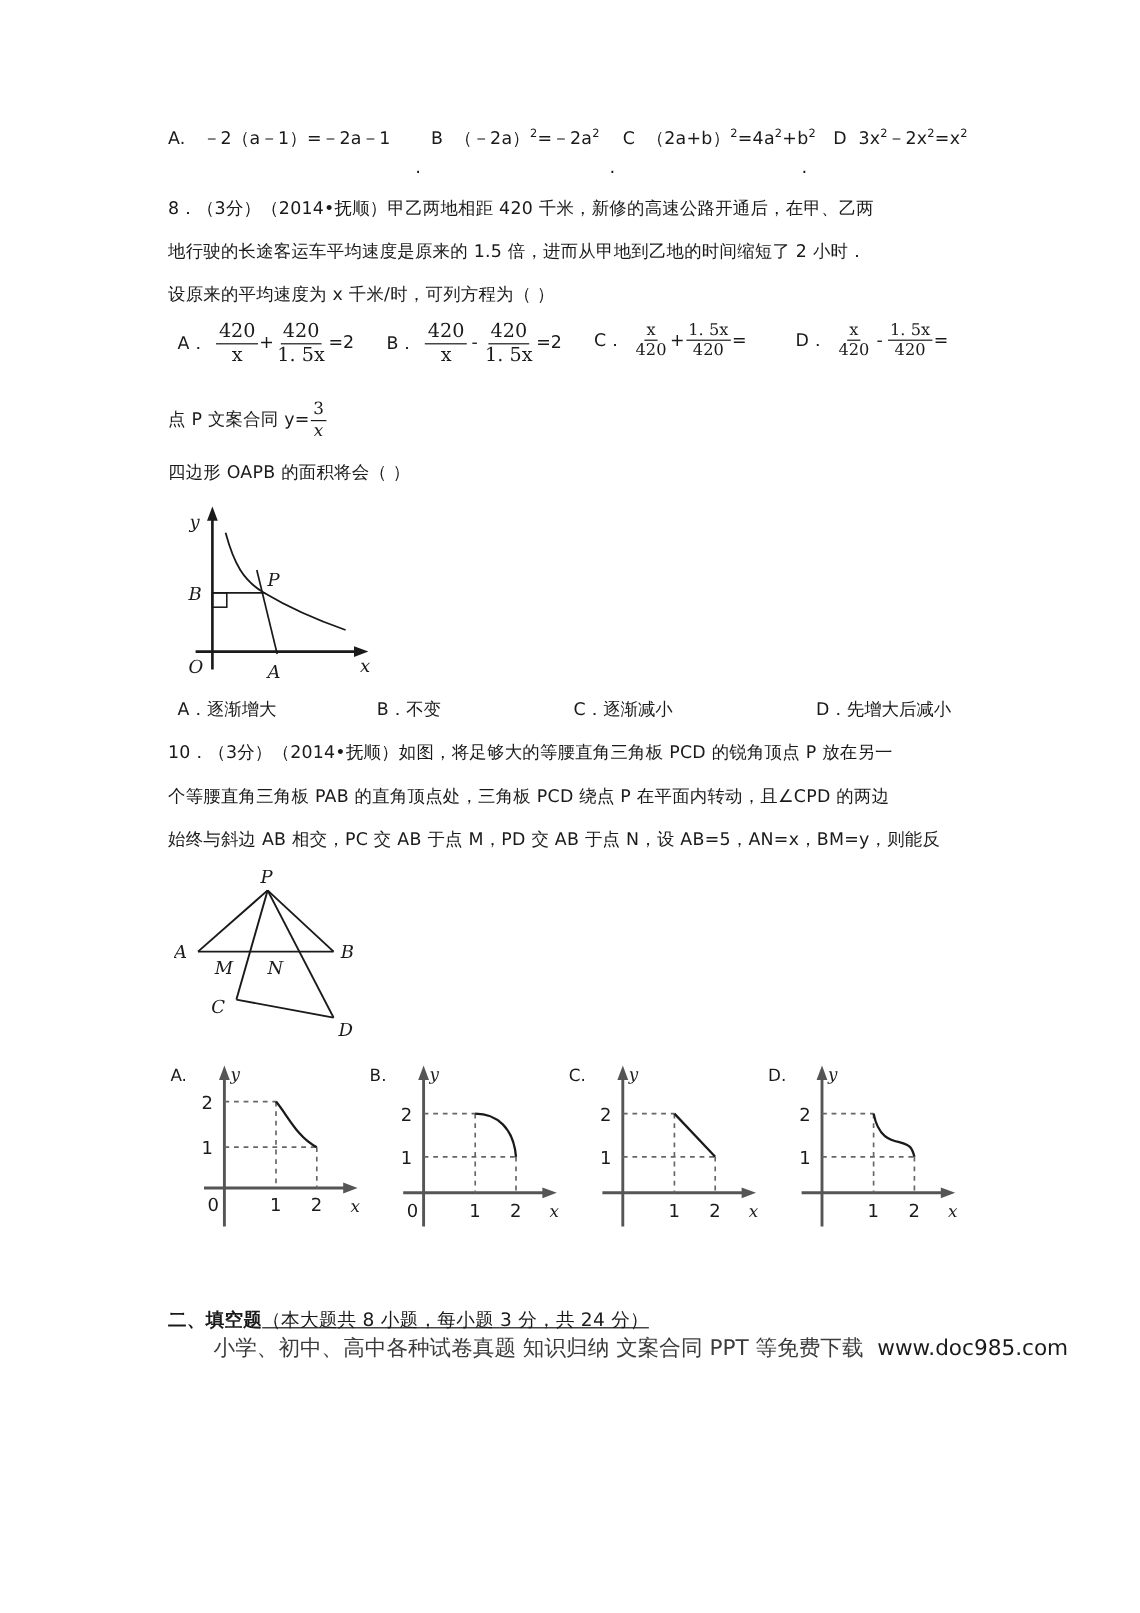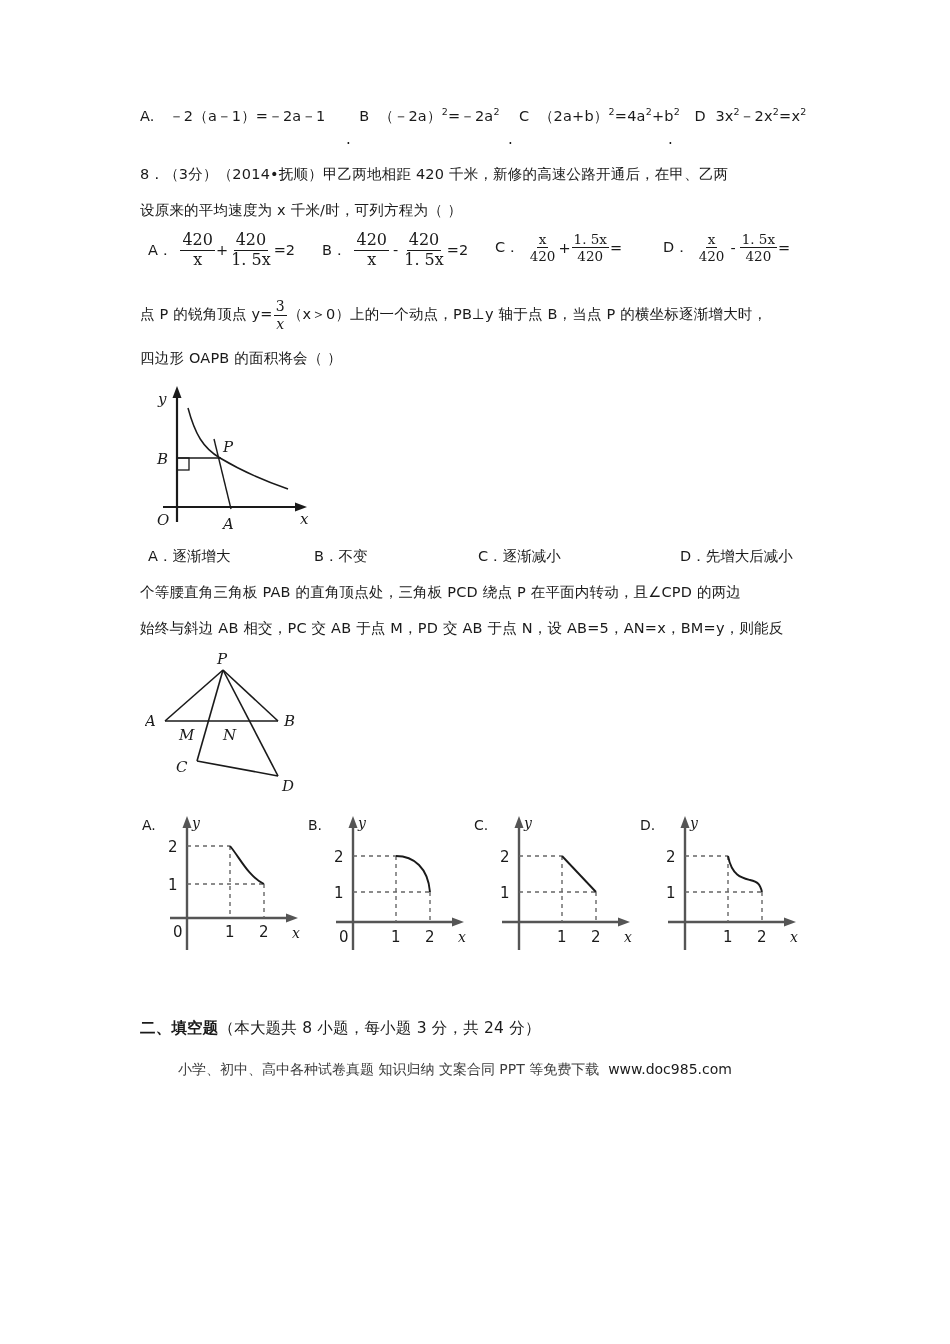--- a/index.html
+++ b/index.html
@@ -136,26 +136,25 @@
     font-size: 14px;
   }
 
   
   .sec-head {
     font-size: 15.5px;
     letter-spacing: 0.2px;
     white-space: nowrap;
   }
   .sec-head b { font-weight: bold; }
-  .sec-head .sub { font-weight: normal; }
+  .sec-head .sub { font-weight: normal; text-decoration: underline; }
 
   .footer-note {
-    margin-top: 22px;
     padding-left: 38px;
-    font-size: 14px;
+    font-size: 18px;
     color: #3c3c3c;
     white-space: nowrap;
   }
   .footer-note .url { color: #1a1a1a; }
 </style>
 </head>
 <body>
 
 <div class="page">
   <div class="content">
@@ -185,20 +184,21 @@
     </div>
 
     <div class="dot-row">
       <span style="left:206px">.</span>
       <span style="left:368px">.</span>
       <span style="left:528px">.</span>
     </div>
 
     <div class="qpara">
       <div>8．（3分）（2014•抚顺）甲乙两地相距 420 千米，新修的高速公路开通后，在甲、乙两</div>
+      <div>地行驶的长途客运车平均速度是原来的 1.5 倍，进而从甲地到乙地的时间缩短了 2 小时．</div>
       <div>设原来的平均速度为 x 千米/时，可列方程为（    ）</div>
     </div>
 
     <div class="opt-row" style="margin-top:4px;">
 
       <div class="opt" style="left:8px">
         <span class="lbl">A．</span>
         <span class="frac frac-lg">
           <span class="num">420</span>
           <span class="den">x</span>
@@ -249,24 +249,24 @@
         <span class="frac frac-sm">
           <span class="num">1. 5x</span>
           <span class="den">420</span>
         </span>
         <span>=</span>
       </div>
     </div>
 
     <div class="qpara">
       <div style="line-height:52px">
-        <span>点 P 的锐角顶点 y=</span><span class="frac" style="font-family:'DejaVu Serif', 'Liberation Serif', serif; font-size:14px;">
+        <span>点 P 文案合同 y=</span><span class="frac" style="font-family:'DejaVu Serif', 'Liberation Serif', serif; font-size:14px;">
             <span class="num">3</span>
             <span class="den" style="font-style:italic">x</span>
-          </span><span>（x＞0）上的一个动点，PB⊥y 轴于点 B，当点 P 的横坐标逐渐增大时，</span>
+          </span>
       </div>
       <div>四边形 OAPB 的面积将会（    ）</div>
     </div>
 
     <div class="figure-hyperbola" style="margin-top:6px;">
       <svg width="185" height="150" viewBox="0 0 185 150">
 
         <line x1="32" y1="140" x2="32" y2="14" stroke="#1a1a1a" stroke-width="2.2"></line>
         <polygon points="32,4 27.5,16 36.5,16" fill="#1a1a1a"></polygon>
 
@@ -299,20 +299,21 @@
       </span>
       <span style="left:338px">
         <span>C．</span><span>逐渐减小</span>
       </span>
       <span style="left:540px">
         <span>D．</span><span>先增大后减小</span>
       </span>
     </div>
 
     <div class="qpara">
+      <div>10．（3分）（2014•抚顺）如图，将足够大的等腰直角三角板 PCD 的锐角顶点 P 放在另一</div>
       <div>个等腰直角三角板 PAB 的直角顶点处，三角板 PCD 绕点 P 在平面内转动，且∠CPD 的两边</div>
       <div>始终与斜边 AB 相交，PC 交 AB 于点 M，PD 交 AB 于点 N，设 AB=5，AN=x，BM=y，则能反</div>
     </div>
 
     <div class="figure-triangle" style="margin-top:2px;">
       <svg width="205" height="150" viewBox="0 0 205 150">
 
         <line x1="78" y1="22" x2="20" y2="73" stroke="#1a1a1a" stroke-width="1.6"></line>
         <line x1="78" y1="22" x2="133" y2="73" stroke="#1a1a1a" stroke-width="1.6"></line>
         <line x1="20" y1="73" x2="133" y2="73" stroke="#1a1a1a" stroke-width="1.6"></line>

